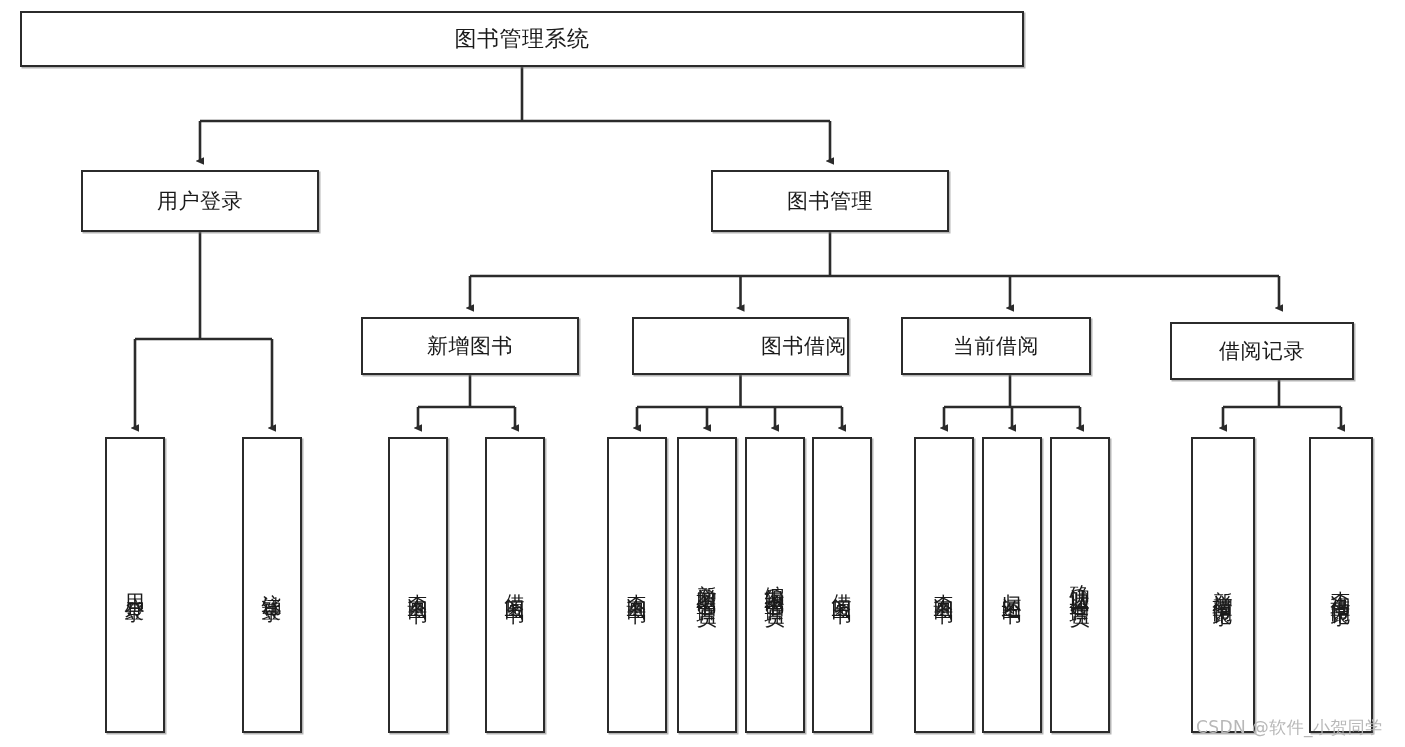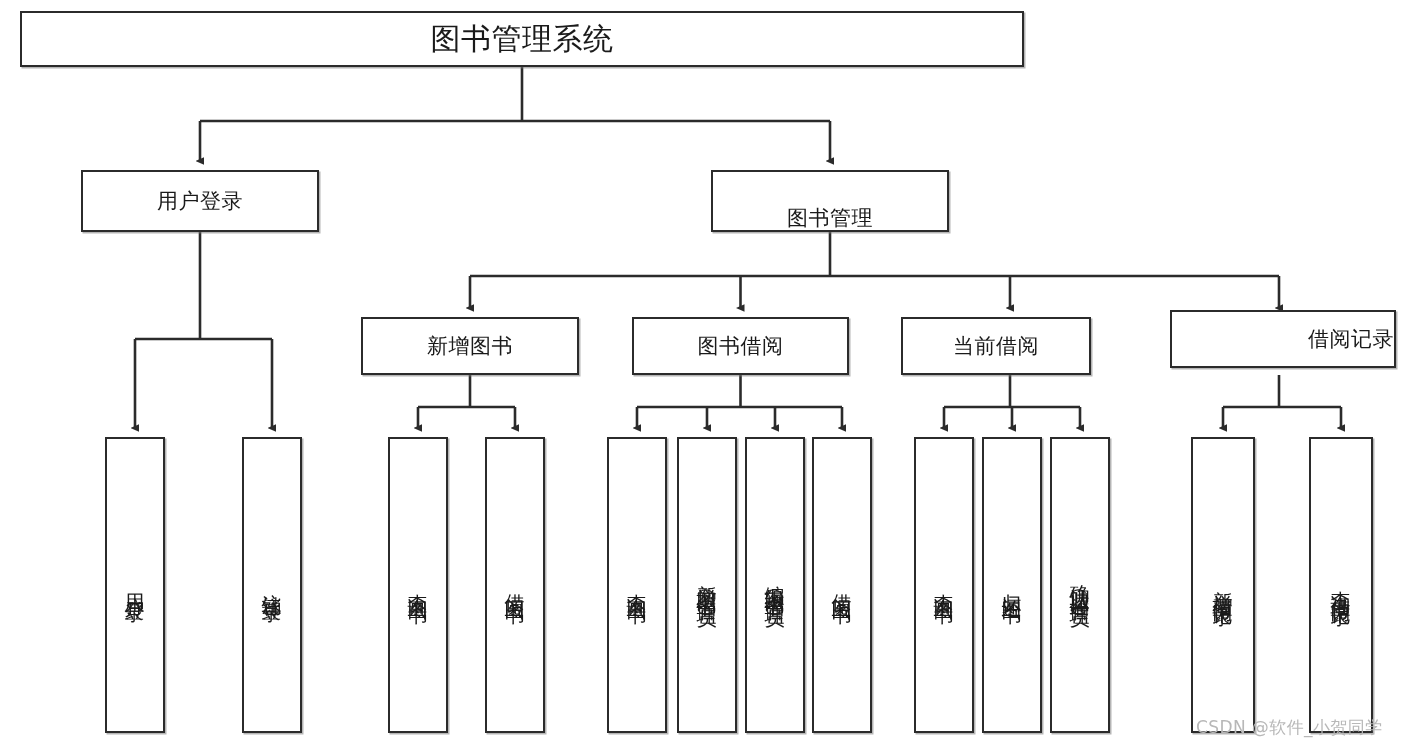--- a/index.html
+++ b/index.html
@@ -45,21 +45,21 @@
     white-space: nowrap;
     text-align: center;
   }
   .node.leaf .node-label {
     writing-mode: vertical-rl;
     text-orientation: upright;
     font-size: 20px;
     letter-spacing: 3.5px;
     line-height: 1.0;
   }
-  .node.root .node-label { font-size: 30px; }
+  .node.root .node-label { font-size: 22px; }
   .watermark {
     position: absolute;
     color: #b8b8b8;
     font-size: 17px;
     letter-spacing: 0.4px;
     white-space: nowrap;
     z-index: 3;
     pointer-events: none;
   }
 </style>
@@ -111,33 +111,33 @@
       </g>
   </svg>
 
   <div id="node-group">
       <div class="node root" style="left: 20px; top: 11px; width: 1004px; height: 56px;">
         <span class="node-label">图书管理系统</span>
       </div>
       <div class="node branch" style="left: 81px; top: 170px; width: 238px; height: 62px;">
         <span class="node-label">用户登录</span>
       </div>
-      <div class="node branch" style="left: 711px; top: 170px; width: 238px; height: 62px; align-items: flex-end;">
+      <div class="node branch" style="left: 711px; top: 170px; width: 238px; height: 62px;">
         <span class="node-label">图书管理</span>
       </div>
       <div class="node branch" style="left: 361px; top: 317px; width: 218px; height: 58px;">
         <span class="node-label">新增图书</span>
       </div>
-      <div class="node branch" style="left: 632px; top: 317px; width: 217px; height: 58px;">
+      <div class="node branch" style="left: 632px; top: 317px; width: 217px; height: 58px; justify-content: flex-end;">
         <span class="node-label">图书借阅</span>
       </div>
       <div class="node branch" style="left: 901px; top: 317px; width: 190px; height: 58px;">
         <span class="node-label">当前借阅</span>
       </div>
-      <div class="node branch" style="left: 1170px; top: 310px; width: 226px; height: 58px; justify-content: flex-end;">
+      <div class="node branch" style="left: 1170px; top: 322px; width: 184px; height: 58px;">
         <span class="node-label">借阅记录</span>
       </div>
       <div class="node leaf" style="left: 105px; top: 437px; width: 60px; height: 296px;">
         <span class="node-label">用户登录</span>
       </div>
       <div class="node leaf" style="left: 242px; top: 437px; width: 60px; height: 296px;">
         <span class="node-label">注销登录</span>
       </div>
       <div class="node leaf" style="left: 388px; top: 437px; width: 60px; height: 296px;">
         <span class="node-label">查询图书</span>

